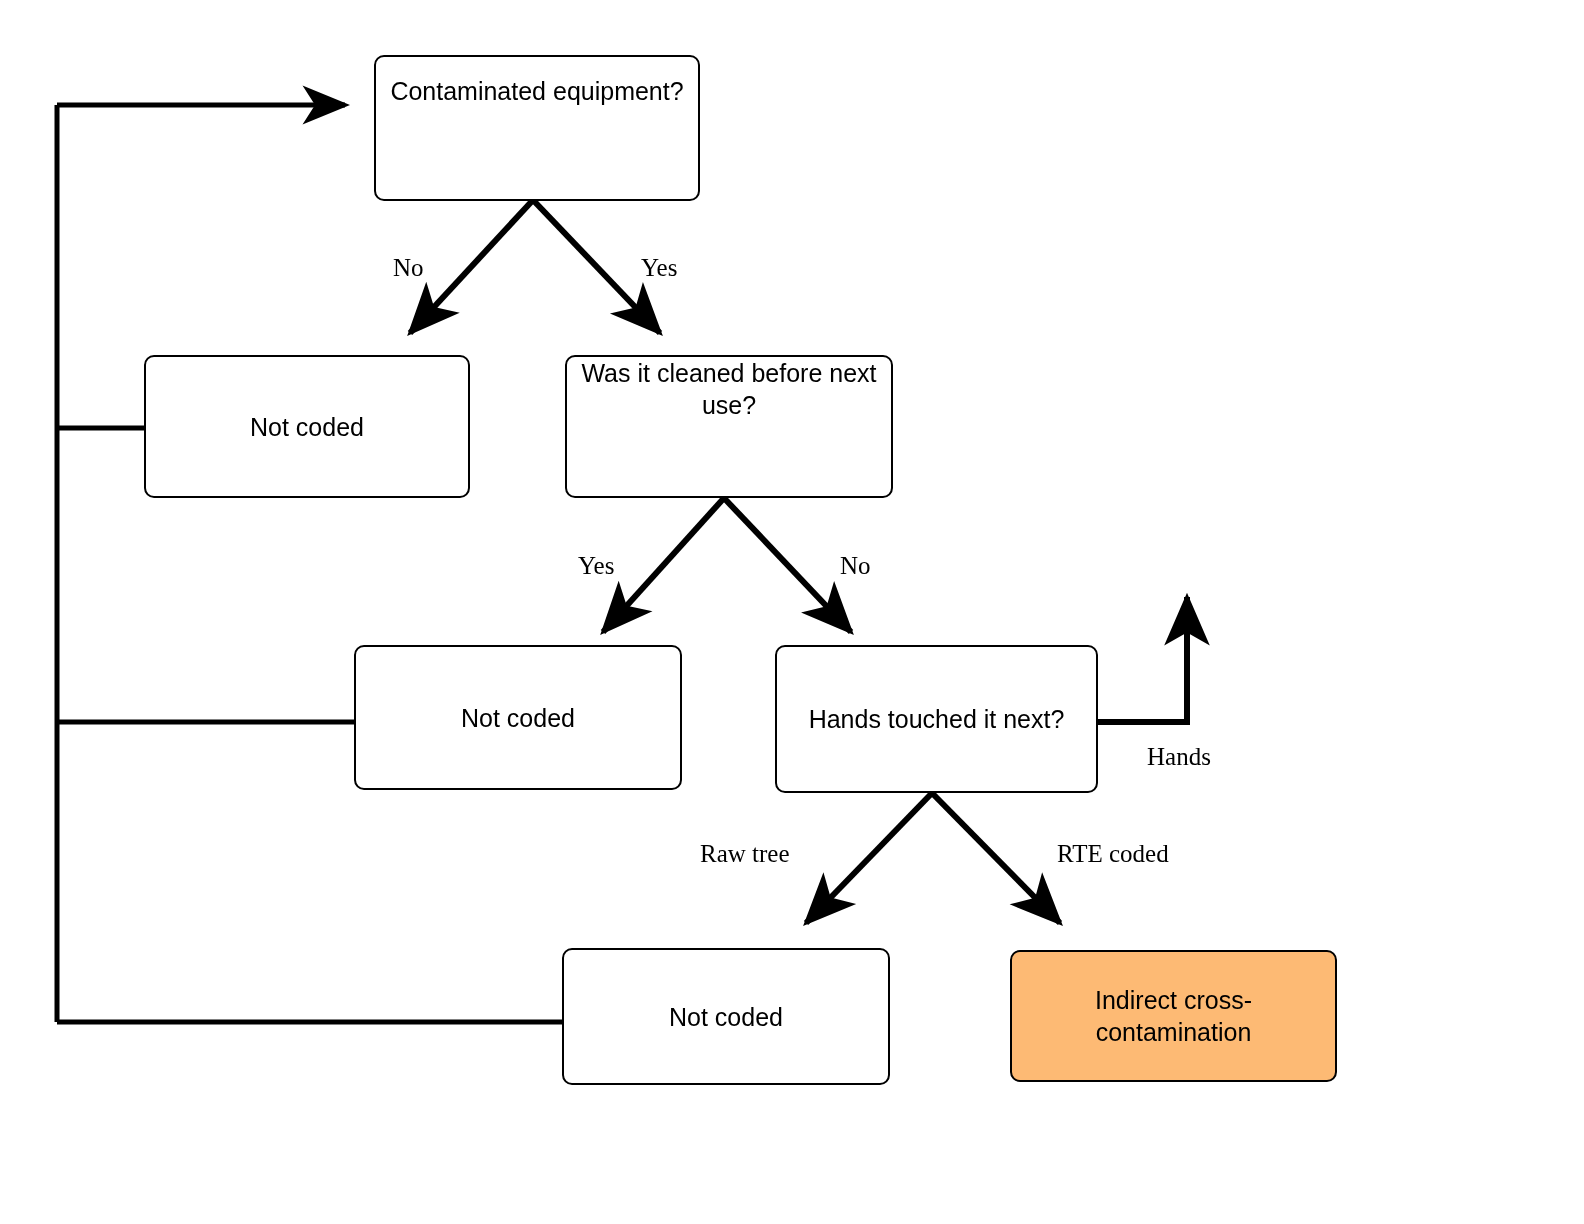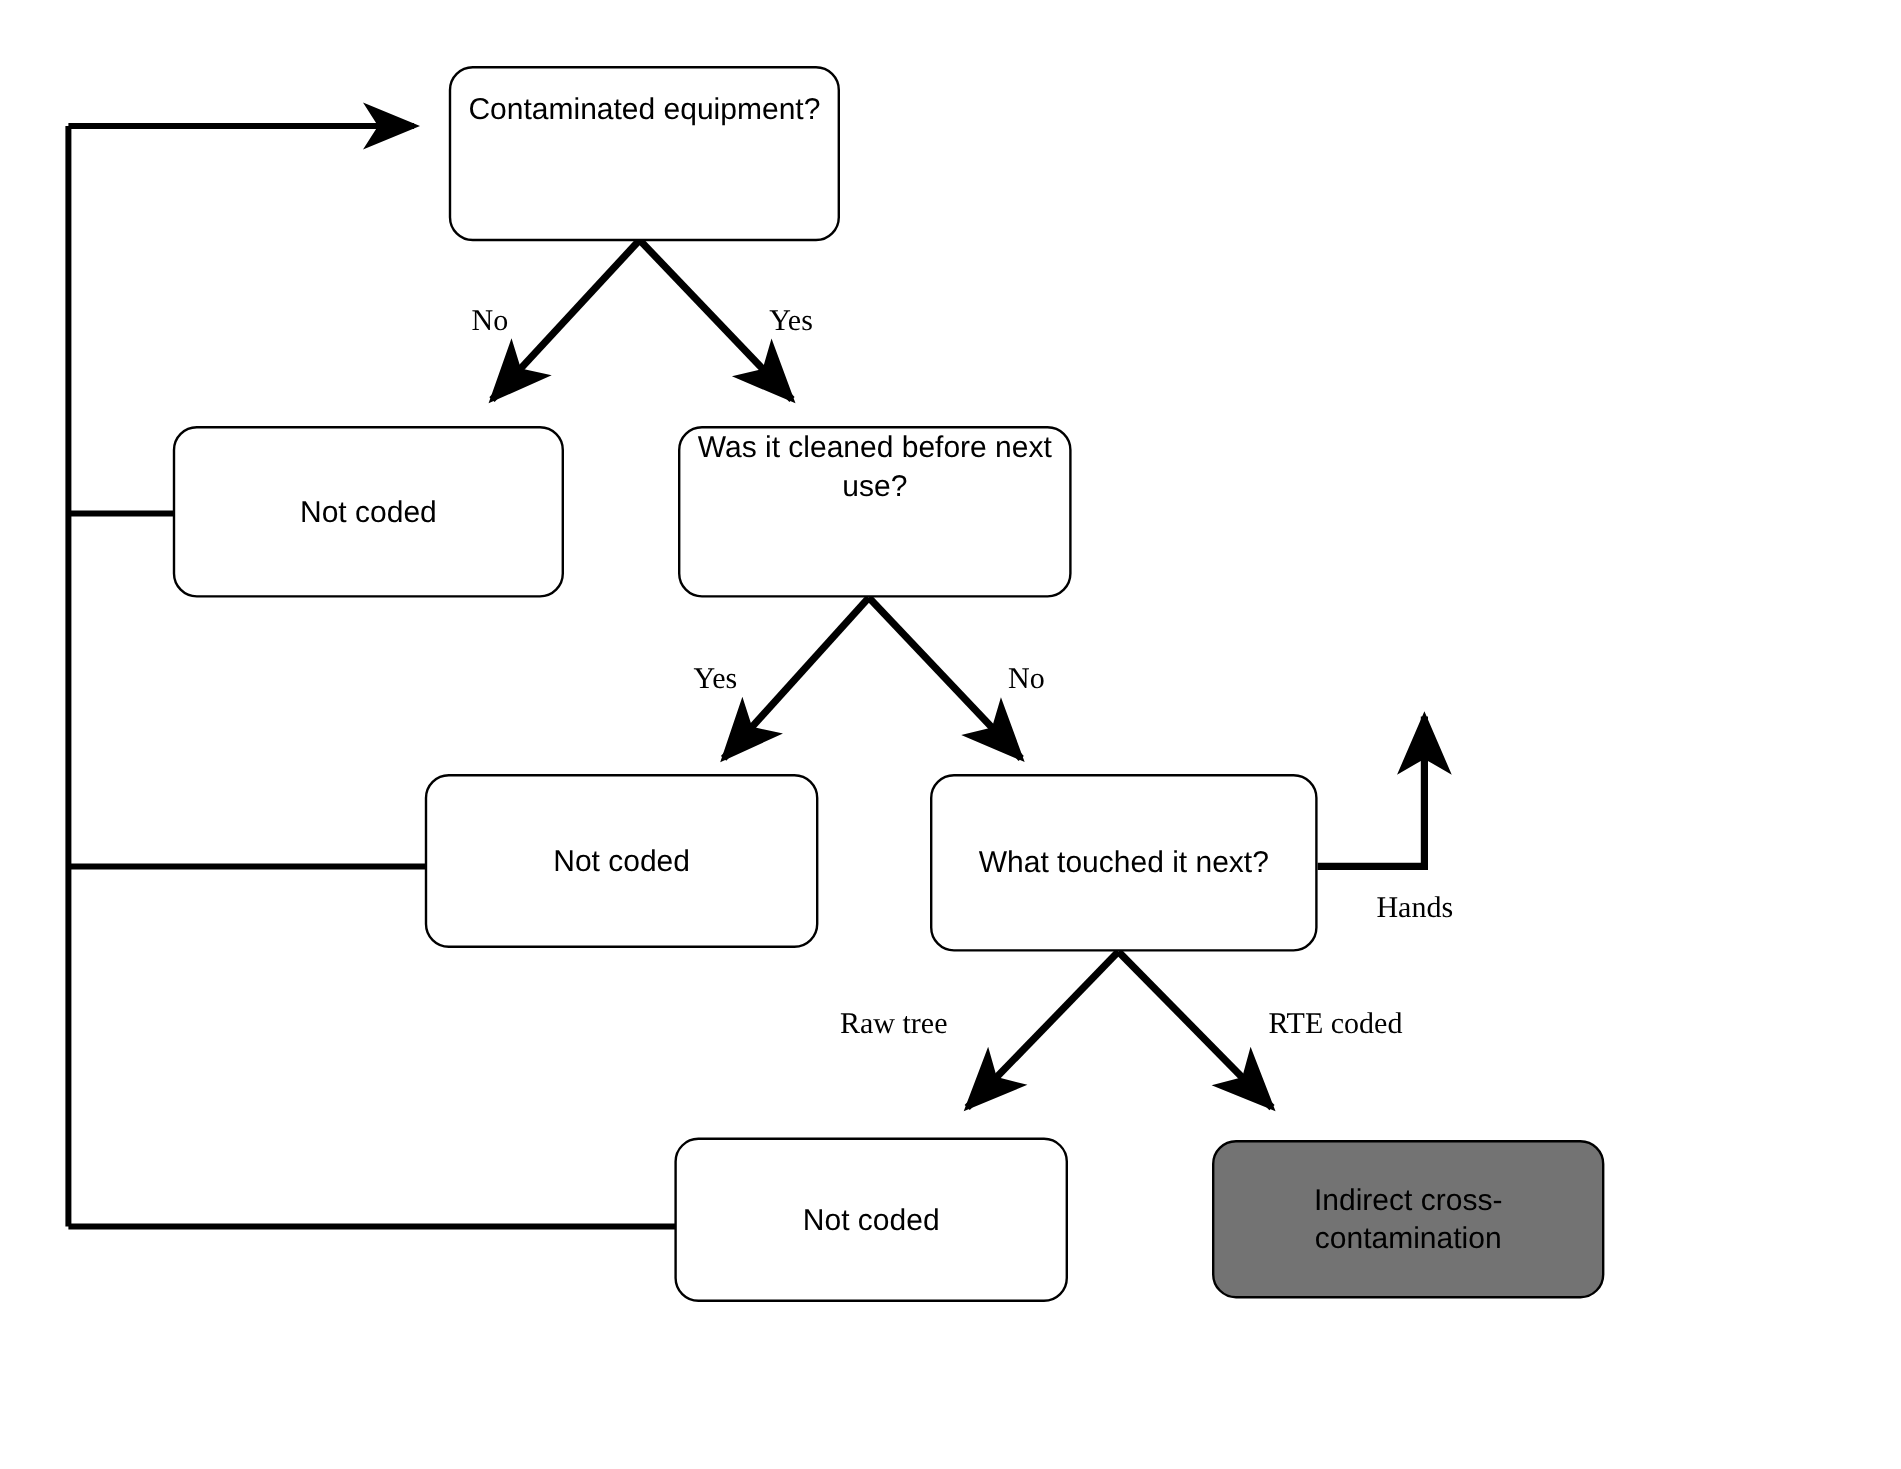--- a/index.html
+++ b/index.html
@@ -20,37 +20,37 @@
     top: 0;
     left: 0;
     width: 1584px;
     height: 1224px;
     pointer-events: none;
   }
   .node {
     position: absolute;
     box-sizing: border-box;
     border: 2.5px solid #000000;
-    border-radius: 20px;
+    border-radius: 10px;
     background: #ffffff;
     display: flex;
     align-items: flex-start;
     justify-content: center;
     text-align: center;
     color: #000000;
     font-size: 25px;
     line-height: 1.28;
     padding: 0 14px;
   }
   .node .nodetext {
     display: block;
     width: 100%;
   }
   .node.terminal {
-    background: #737373;
+    background: #fdba74;
     justify-content: flex-end;
   }
   .edge-label {
     position: absolute;
     font-size: 25px;
     color: #000000;
     white-space: nowrap;
     line-height: 1;
     font-family: Liberation Serif, serif;
   }
@@ -115,21 +115,21 @@
   <div class="node" style="left:565px; top:355px; width:328px; height:143px; align-items:flex-start; padding-top:0;">
     <span class="nodetext">Was it cleaned before next use?</span>
   </div>
 
 
   <div class="node" style="left:354px; top:645px; width:328px; height:145px; align-items:center; padding-top:0;">
     <span class="nodetext">Not coded</span>
   </div>
 
   <div class="node" style="left:775px; top:645px; width:323px; height:148px; align-items:center; padding-top:0;">
-    <span class="nodetext">What touched it next?</span>
+    <span class="nodetext">Hands touched it next?</span>
   </div>
 
   <div class="node" style="left:562px; top:948px; width:328px; height:137px; align-items:center; padding-top:0;">
     <span class="nodetext">Not coded</span>
   </div>
 
   <div class="node terminal" style="left:1010px; top:950px; width:327px; height:132px; align-items:center; padding-top:0;">
     <span class="nodetext">Indirect cross-contamination</span>
   </div>
 

